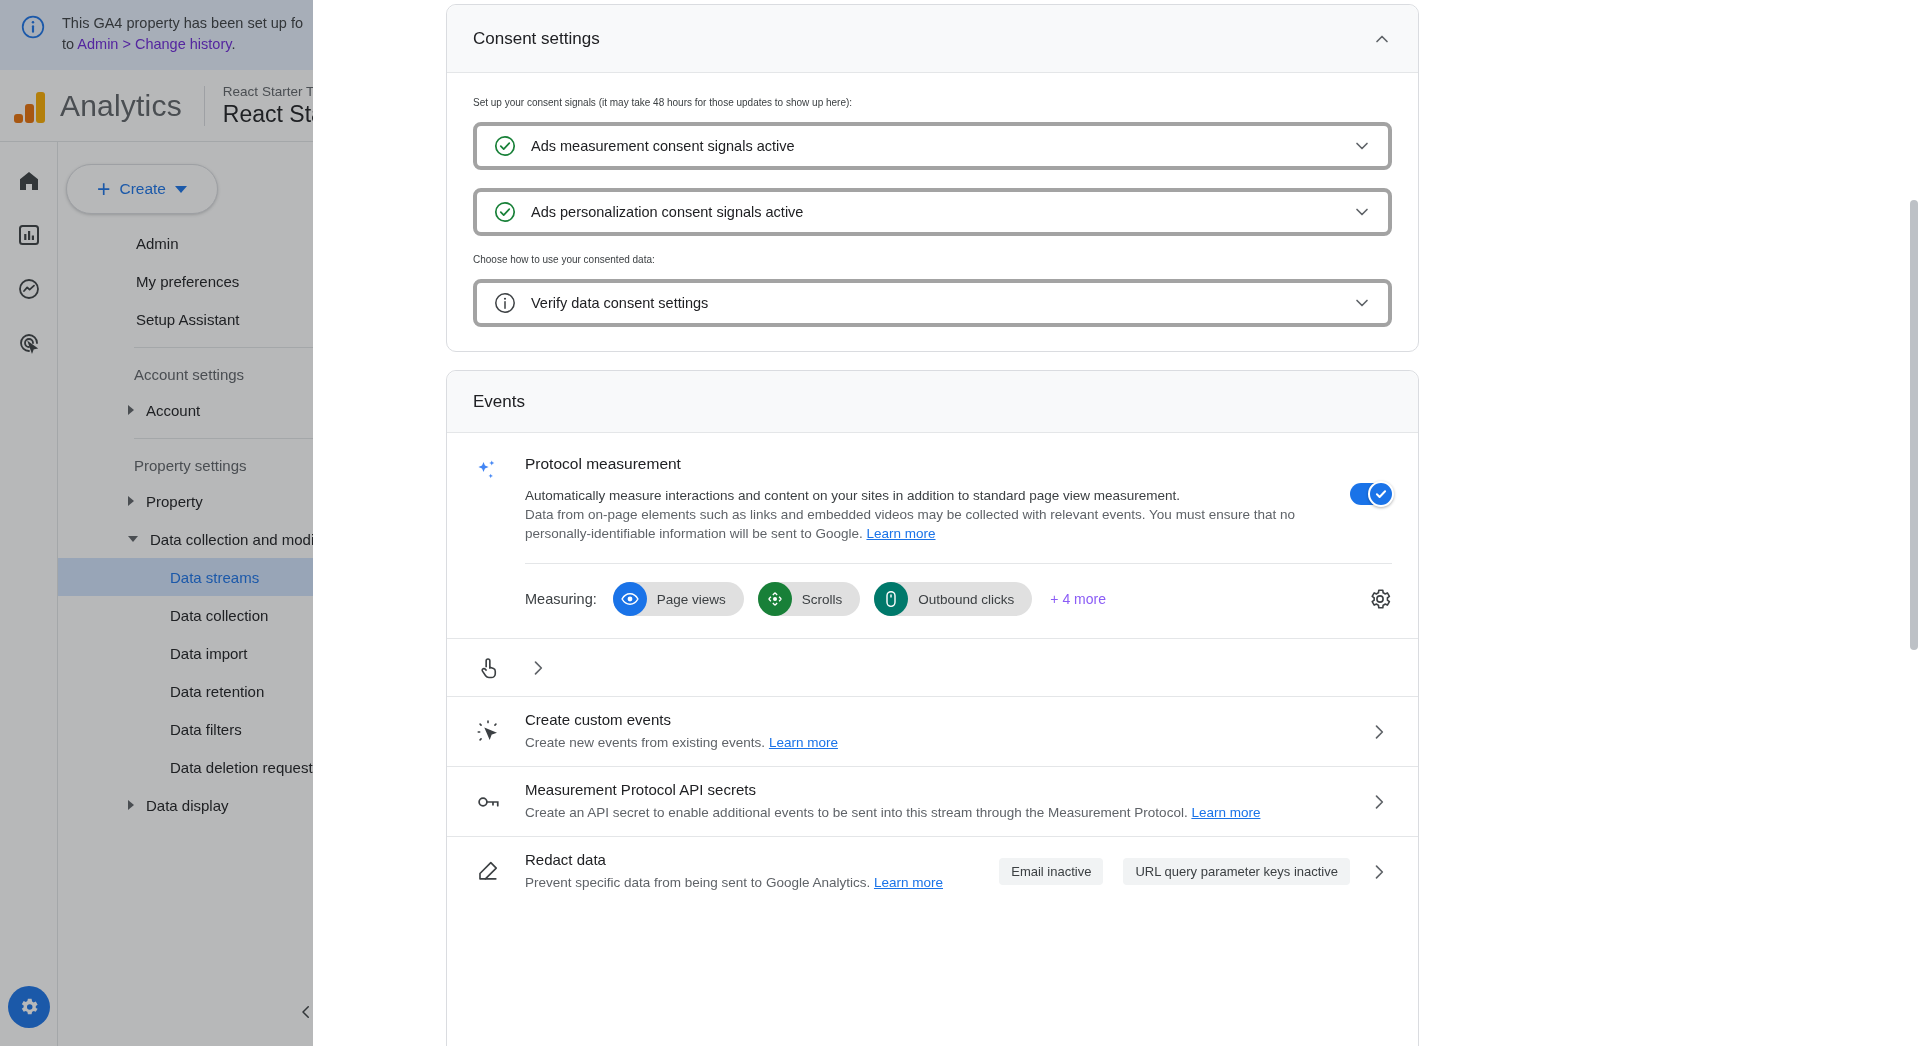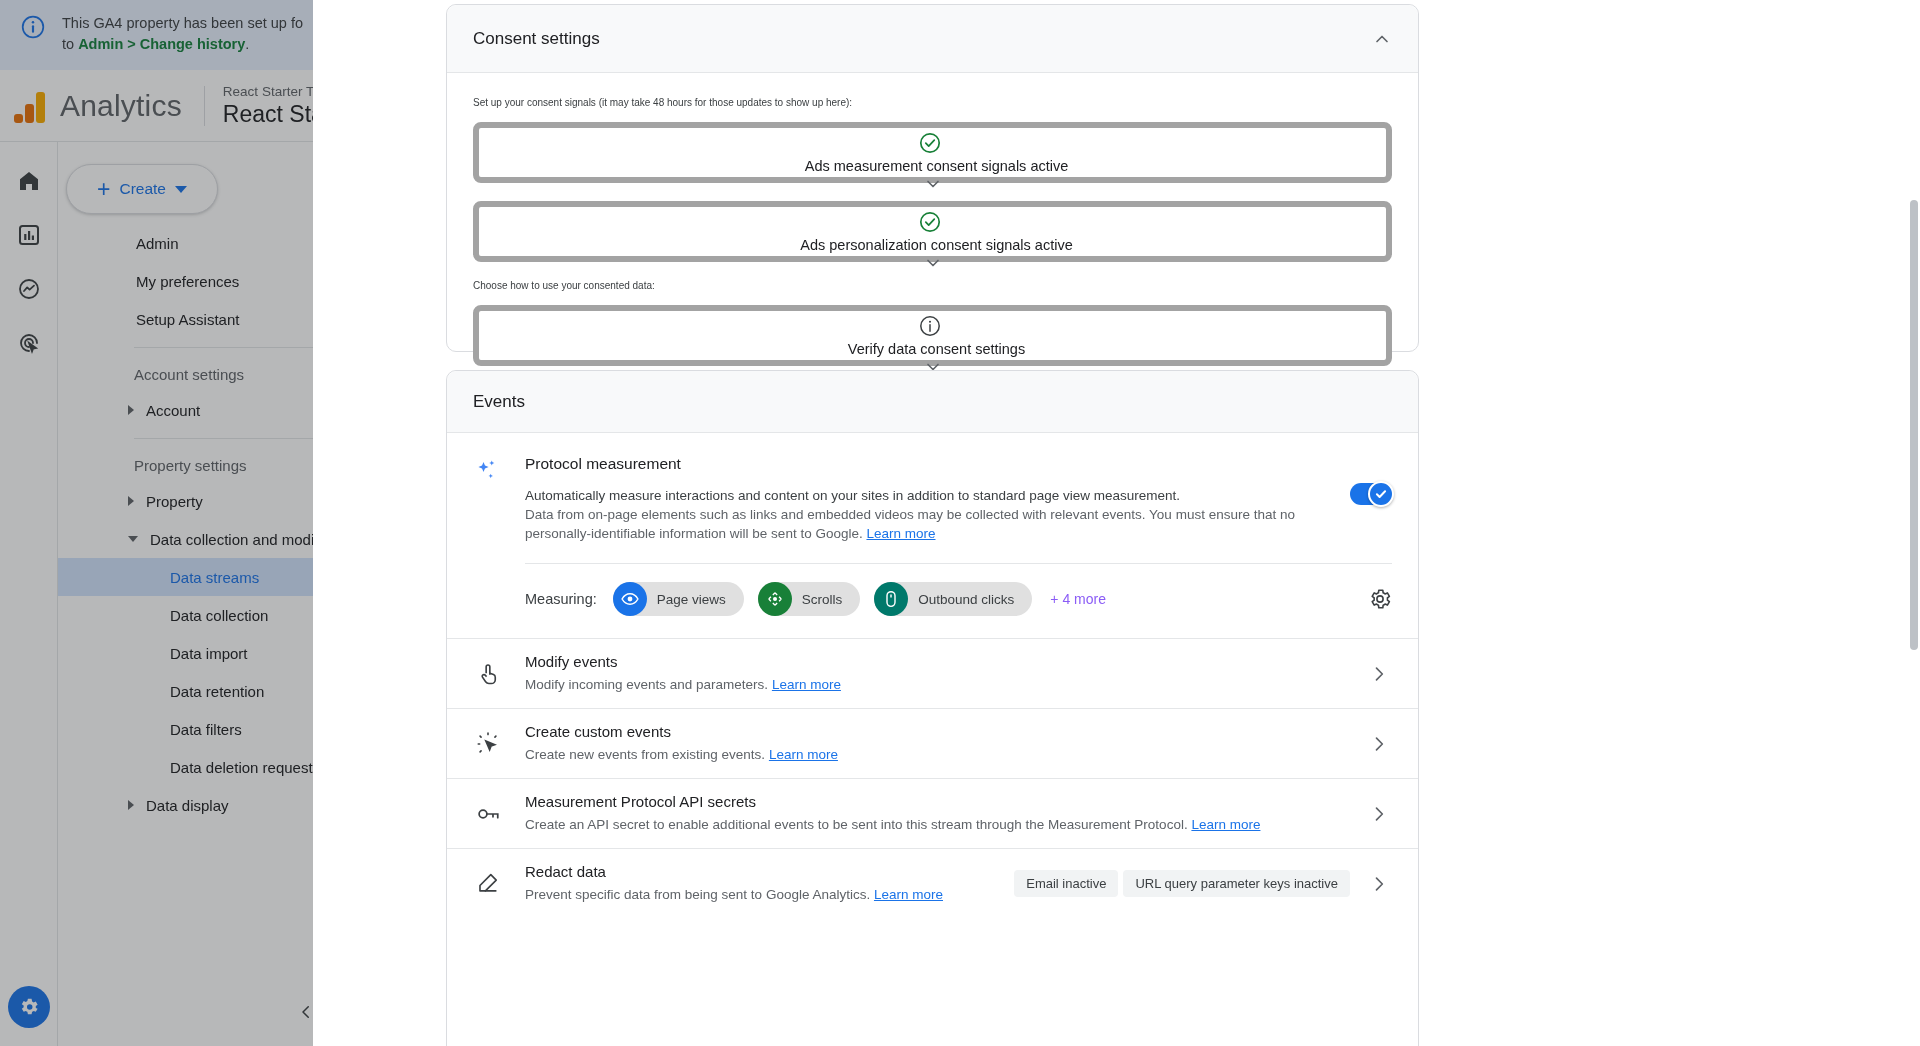--- a/index.html
+++ b/index.html
@@ -14,21 +14,21 @@
   
   .app-bg { position: absolute; inset: 0; background: #ffffff; }
 
   .notice-bar {
     position: absolute; left: 0; top: 0; width: 760px; height: 70px;
     background: #e8f0fe; display: flex; align-items: flex-start;
     padding: 13px 0 0 20px; gap: 16px;
   }
   .notice-icon { width: 26px; height: 26px; flex: 0 0 26px; margin-top: 1px; }
   .notice-text { font-size: 14.5px; color: #3c4043; line-height: 21px; }
-  .notice-text b { font-weight: 700; color: #15803d; }
+  .notice-text b { font-weight: 400; color: #6d28d9; }
 
   .topbar {
     position: absolute; left: 0; top: 70px; width: 760px; height: 72px;
     background: #fff; display: flex; align-items: center; padding-left: 14px;
     border-bottom: 1px solid #e4e6e8;
   }
   .ga-logo { width: 34px; height: 34px; position: relative; margin-right: 12px; }
   .ga-logo i { position: absolute; bottom: 0; border-radius: 3px; display: block; }
   .b1 { left: 0; width: 9px; height: 9px; border-radius: 50%; background: #e8710a; }
   .b2 { left: 11px; width: 9px; height: 19px; background: #e8710a; }
@@ -110,23 +110,23 @@
     display: flex; align-items: center; justify-content: space-between;
     padding: 0 26px 0 26px;
   }
   .card-title { font-size: 17px; color: #202124; }
   .chev { color: #5f6368; display: flex; align-items: center; }
 
   .card-body { padding: 24px 26px 28px 26px; }
   .section-label { font-size: 10px; color: #3c4043; margin-bottom: 14px; }
 
   .consent-row {
-    height: 61px; border: 6px solid #a3a3a3; border-radius: 8px;
+    height: 48px; border: 4px solid #a3a3a3; border-radius: 8px;
     display: flex; align-items: center; padding: 0 16px 0 16px;
-    margin-bottom: 18px; background: #fff; cursor: pointer; flex-direction: column;
+    margin-bottom: 18px; background: #fff; cursor: pointer;
   }
   .consent-row:last-child { margin-bottom: 0; }
   .cr-ico { width: 30px; flex: 0 0 30px; display: flex; align-items: center; }
   .cr-label { flex: 1; font-size: 14.5px; color: #202124; padding-left: 8px; }
 
   
   .ev-top { display: flex; padding: 22px 26px 0 26px; }
   .ev-icon-col { width: 52px; flex: 0 0 52px; padding-top: 2px; }
   .ev-main { flex: 1; padding-right: 8px; }
   .ev-title { font-size: 15.5px; color: #202124; margin-bottom: 13px; }
@@ -160,21 +160,21 @@
   .gear-right { margin-left: auto; display: flex; align-items: center; cursor: pointer; }
 
   .ev-list-row {
     display: flex; align-items: center; border-top: 1px solid #e4e6e8;
     padding: 14px 26px 14px 26px; min-height: 58px; cursor: pointer;
   }
   .elr-ico { width: 52px; flex: 0 0 52px; display: flex; align-items: center; justify-content: flex-start; padding-left: 2px; }
   .elr-text { flex: 1; }
   .elr-title { font-size: 15px; color: #202124; margin-bottom: 5px; }
   .elr-sub { font-size: 13.5px; color: #5f6368; line-height: 18px; }
-  .badges { display: flex; align-items: center; gap: 5px; margin-right: 16px; }
+  .badges { display: flex; align-items: center; gap: 20px; margin-right: 16px; }
   .badge {
     background: #f1f3f4; border-radius: 4px; padding: 6px 12px;
     font-size: 13px; color: #3c4043; white-space: nowrap;
   }
   .elr-chev { width: 26px; flex: 0 0 26px; display: flex; align-items: center; justify-content: center; color: #5f6368; }
 
   .scrollbar {
     position: absolute; right: 2px; top: 200px; width: 8px; height: 450px;
     background: #bdc1c6; border-radius: 4px;
   }
@@ -480,27 +480,20 @@
           </span>
         </div>
 
         <div class="ev-list-row">
           <span class="elr-ico">
             <svg width="26" height="26" viewBox="0 0 24 24" fill="none" stroke="#3c4043" stroke-width="1.5">
                 <path d="M10.3 11.2V5.4a1.7 1.7 0 0 1 3.4 0v7.4"></path>
                 <path d="M13.7 11.3l3.4 1.2c1 .4 1.6 1.3 1.6 2.4v2.3c0 2-1.6 3.6-3.6 3.6h-2.3c-1.2 0-2.3-.6-3-1.6l-2.9-4.3c-.5-.8-.2-1.8.7-2.2.6-.3 1.4-.1 1.9.4l1.2 1.3"></path>
               </svg>
           </span>
-          <span class="elr-text">
-            <span class="elr-title" style="display:block;">Modify events</span>
-            <span class="elr-sub">
-              <span>Modify incoming events and parameters.</span>
-              <a class="lnk">Learn more</a>
-            </span>
-          </span>
           <span class="elr-chev">
             <svg width="20" height="20" viewBox="0 0 24 24" fill="none" stroke="#5f6368" stroke-width="2">
                 <path d="M9 5l7 7-7 7" stroke-linecap="round" stroke-linejoin="round"></path>
               </svg>
           </span>
         </div>
 
         <div class="ev-list-row">
           <span class="elr-ico">
             <svg width="26" height="26" viewBox="0 0 24 24" fill="none" stroke="#3c4043" stroke-width="1.5">

